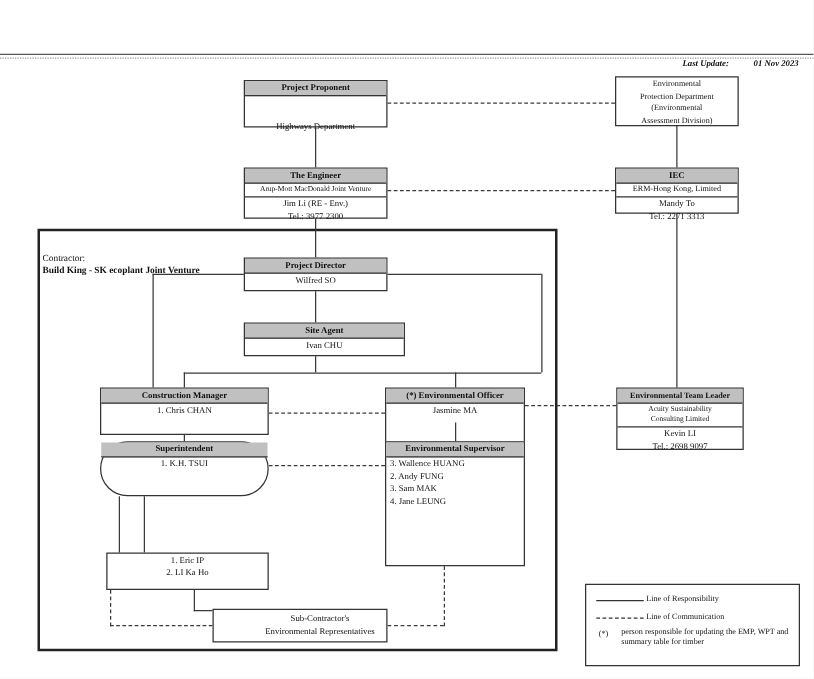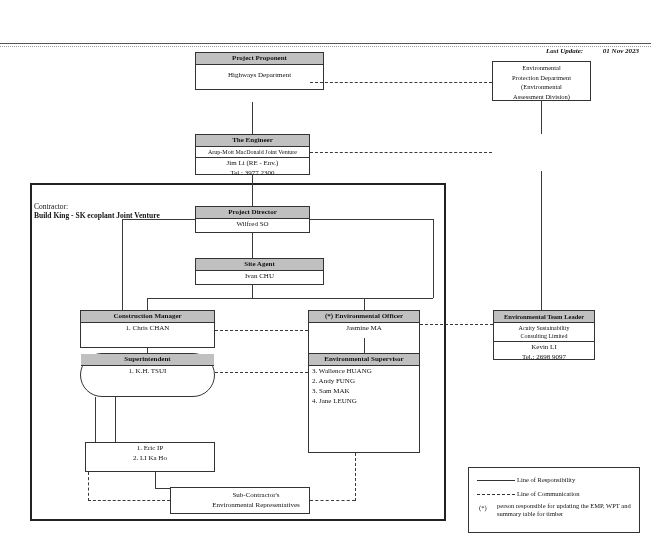--- a/index.html
+++ b/index.html
@@ -42,39 +42,45 @@
 <body>
 
 <div id="canvas">
 
   <div class="toprule"></div>
   <div class="lastupdate">
     <span>Last Update:</span>
     <span class="val">01 Nov 2023</span>
   </div>
 
-  <div class="box" style="left:195px;top:52px;width:129px;height:38px;">
+  <div class="box" style="left:195px;top:64px;width:115px;height:38px;">
     <div class="hdr">Project Proponent</div>
-    <div class="ln" style="padding-top:6px;">Highways Department</div>
+    <div class="ln" style="padding-top:20px;">Highways Department</div>
   </div>
 
   <div class="box" style="left:492px;top:61px;width:99px;height:40px;font-size:6.5px;line-height:8.5px;">
     <div class="ln" style="padding-top:2px;">Environmental</div>
     <div class="ln">Protection Department</div>
     <div class="ln">(Environmental</div>
     <div class="ln">Assessment Division)</div>
   </div>
 
   <div class="box" style="left:195px;top:134px;width:115px;height:41px;">
     <div class="hdr">The Engineer</div>
     <div class="sub">Arup-Mott MacDonald Joint Venture</div>
     <div class="ln">Jim Li (RE - Env.)</div>
     <div class="ln">Tel.: 3977 2300</div>
   </div>
 
+  <div class="box" style="left:492px;top:134px;width:99px;height:37px;">
+    <div class="hdr">IEC</div>
+    <div class="sub" style="font-size:6.5px;">ERM-Hong Kong, Limited</div>
+    <div class="ln">Mandy To</div>
+    <div class="ln">Tel.: 2271 3313</div>
+  </div>
 
   <div class="container" style="left:30px;top:183px;width:416px;height:338px;"></div>
   <div class="contractor-label" style="left:34px;top:186px;margin-top:16px;">
     <div>Contractor:</div>
     <div class="b">Build King - SK ecoplant Joint Venture</div>
   </div>
 
   <div class="box" style="left:195px;top:206px;width:115px;height:27px;">
     <div class="hdr">Project Director</div>
     <div class="ln">Wilfred SO</div>

